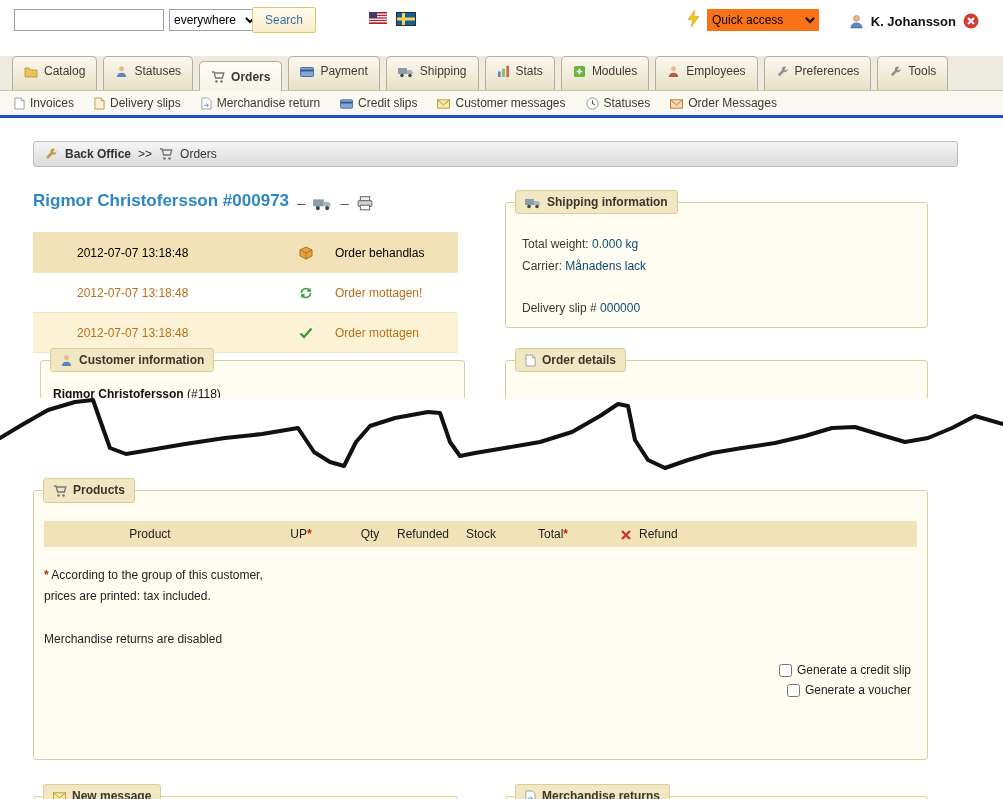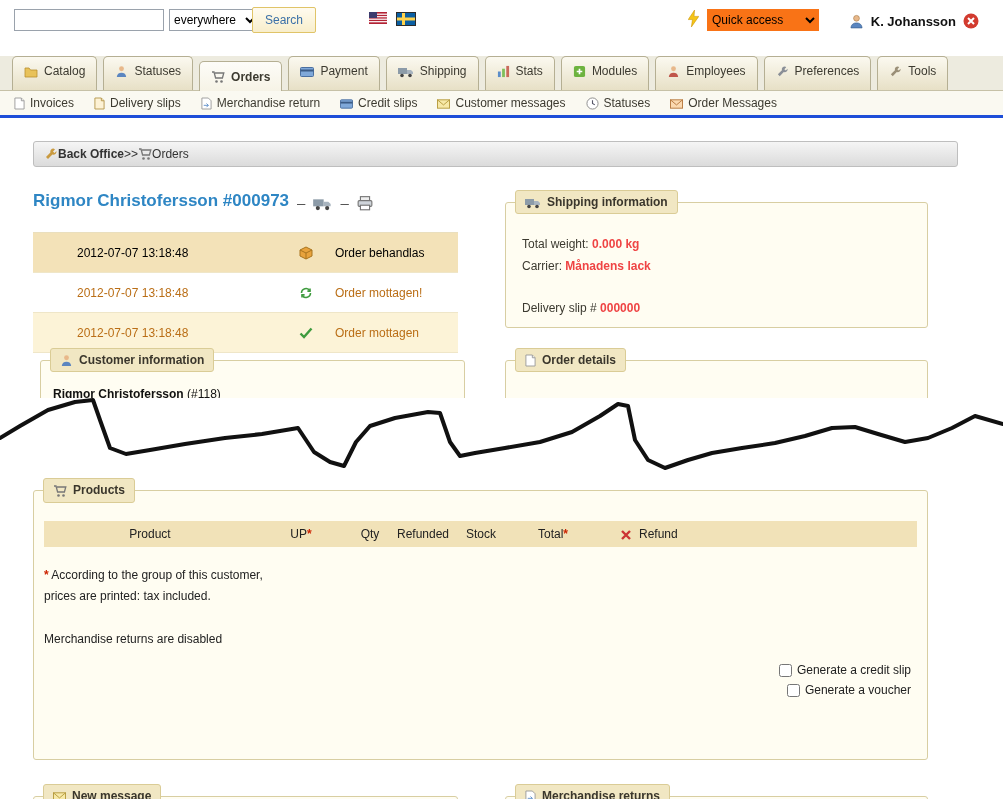--- a/index.html
+++ b/index.html
@@ -38,21 +38,21 @@
 
   
   .submenu { position:absolute; top:90px; left:0; right:0; height:28px; background:#FAF9F1;
     border-top:1px solid #C6C1A7; border-bottom:3px solid #1d4ed8;
     display:flex; align-items:center; gap:20px; padding-left:14px; z-index:1; }
   .submenu-item { display:inline-flex; align-items:center; gap:5px; cursor:pointer; color:#3c3a30; }
 
   
   .breadcrumb { position:absolute; top:141px; left:33px; width:925px; height:26px;
     background:linear-gradient(#F5F5F5,#DBDBDB); border:1px solid #BEBEBE; border-radius:3px;
-    display:flex; align-items:center; padding:0 10px; color:#333; }
+    display:flex; align-items:center; gap:7px; padding:0 10px; color:#333; }
   .bc-root { font-weight:bold; cursor:pointer; }
   .bc-current { cursor:pointer; }
 
   
   .order-title { position:absolute; top:191px; left:33px; display:flex; align-items:flex-end; gap:8px; }
   .order-title-text { font-size:17px; font-weight:bold; color:#2E86C4; }
   .title-sep { color:#555; font-size:15px; }
   .title-action { cursor:pointer; line-height:0; }
 
   
@@ -66,21 +66,21 @@
   .sr-label { flex:1; }
 
   
   .panel { position:absolute; background:#FFFDF2; border:1px solid #D8CEA2; border-radius:3px; }
   .legend { position:absolute; top:-13px; left:9px; background:#F1E7C3; border:1px solid #DACC96;
     border-radius:3px; padding:4px 9px; font-weight:bold; color:#3a362c;
     display:inline-flex; align-items:center; gap:6px; white-space:nowrap; }
 
   .panel-shipping { top:202px; left:505px; width:423px; height:126px; }
   .ship-body { padding:30px 0 0 16px; line-height:22px; }
-  .ship-val { font-weight:bold; color:#ef4444; }
+  .ship-val { font-weight:normal; color:#0c4a6e; }
   .ship-slip { margin-top:20px; }
 
   .panel-customer { top:360px; left:40px; width:425px; height:45px; }
   .cust-body { padding:26px 0 0 12px; color:#111; }
   .cust-name { font-weight:bold; }
 
   .panel-orderdetails { top:360px; left:505px; width:423px; height:45px; }
 
   
   .tear { position:absolute; top:398px; left:0; width:1003px; height:80px; background:#fff; z-index:5; line-height:0; }

